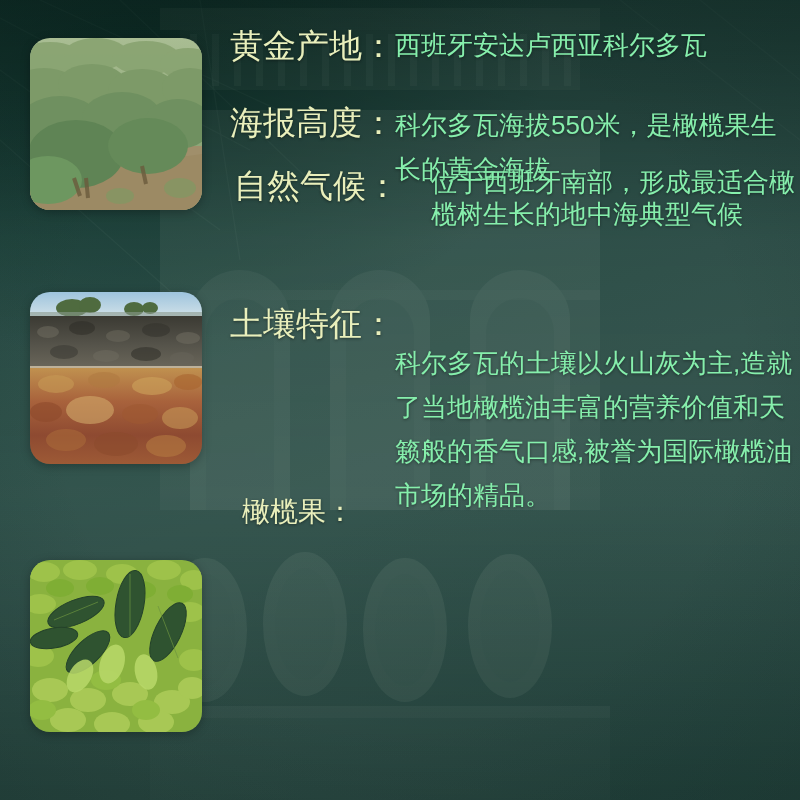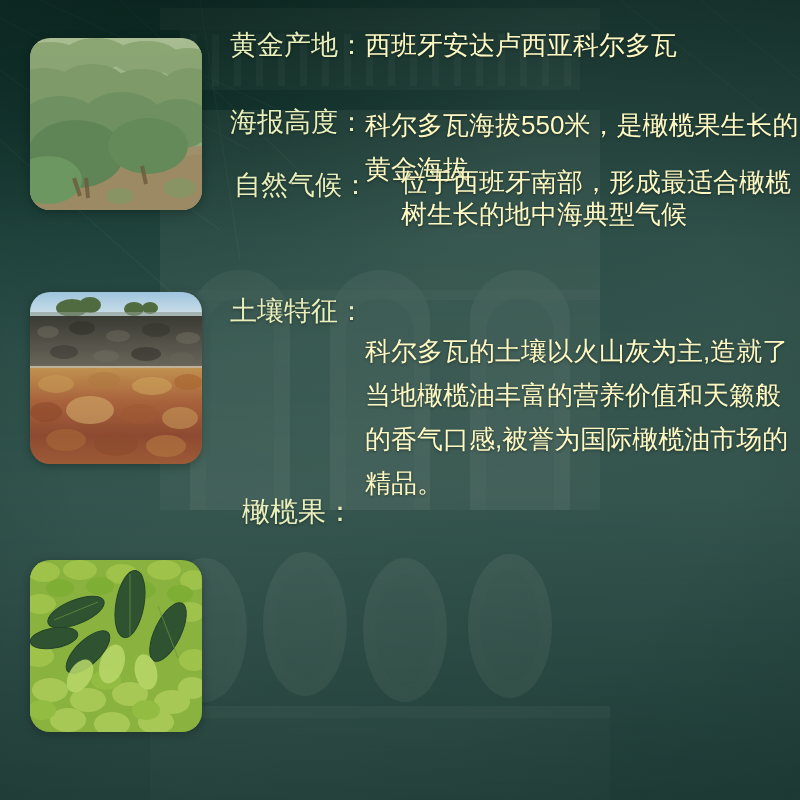--- a/index.html
+++ b/index.html
@@ -78,38 +78,38 @@
     width: 572px;
     height: 800px;
   }
   .row {
     position: absolute;
     display: flex;
     align-items: flex-start;
   }
   .label {
     color: #e9efbb;
-    font-size: 27px;
+    font-size: 33px;
     line-height: 39px;
     white-space: nowrap;
     text-shadow: 0 1px 3px rgba(0,0,0,0.45);
     flex: 0 0 auto;
   }
   .body {
-    color: #fef9c3;
+    color: #86efac;
     font-size: 26px;
     line-height: 39px;
     text-shadow: 0 1px 3px rgba(0,0,0,0.45);
     flex: 1 1 auto;
   }
 
   #row-origin  { top: 26px;  left: 2px;  width: 570px; }
   #row-height  { top: 82px;  left: 2px;  width: 570px; margin-top: 21px; }
   #row-climate { top: 166px; left: 6px;  width: 566px; gap: 32px; }
-  #row-soil    { top: 292px; left: 2px;  width: 570px; }
+  #row-soil    { top: 304px; left: 2px;  width: 570px; }
   #row-fruit   { top: 492px; left: 14px;  width: 570px; gap: 16px; }
 
   #row-fruit .label { font-size: 28px; }
   #row-fruit .body  { margin-left: 18px; font-size: 25px; line-height: 44px; }
   #row-soil .body   { line-height: 44px; margin-top: 37px; }
   #row-climate .body{ line-height: 32px; }
   #row-height .body { line-height: 44px; }
 </style>
 </head>
 <body>

